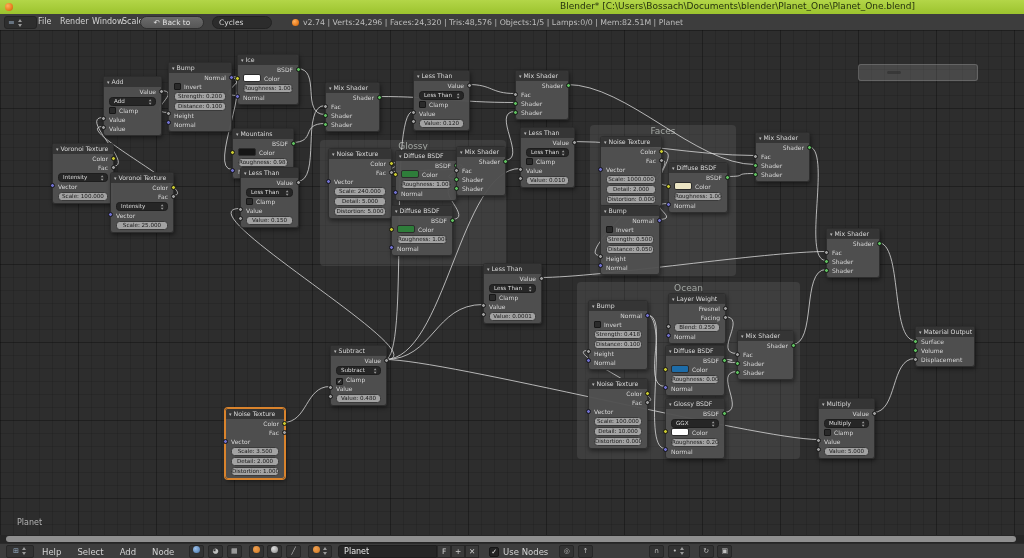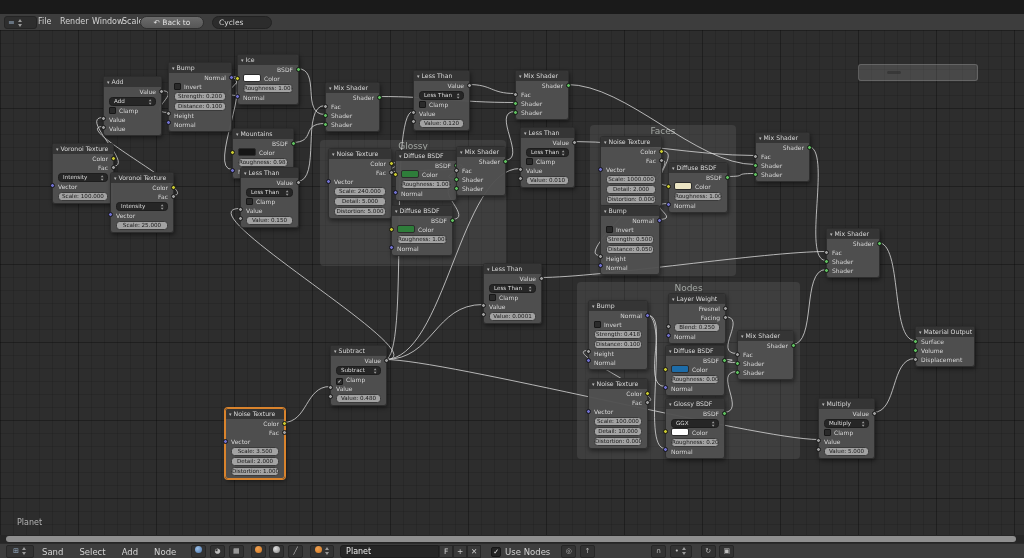--- a/index.html
+++ b/index.html
@@ -75,44 +75,49 @@
         line-height:8px;text-align:center;font-size:7px;color:#e8e8e8;margin-right:4px;}
   .dot-orange{display:inline-block;width:7px;height:7px;border-radius:50%;background:radial-gradient(circle at 35% 35%,#f0a050,#cf7a26);}
   .dot-gray{display:inline-block;width:7px;height:7px;border-radius:50%;background:radial-gradient(circle at 35% 35%,#ddd,#8a8a8a);}
   .dot-blue{display:inline-block;width:7px;height:7px;border-radius:50%;background:radial-gradient(circle at 35% 35%,#9cc0e8,#4a76ad);}
 </style>
 </head>
 <body>
 
 <div id="app">
 
+  <div id="titlebar">
+    <span class="blicon"></span>
+    <span class="title">Blender* [C:\Users\Bossach\Documents\blender\Planet_One\Planet_One.blend]</span>
+  </div>
 
   <div id="topbar">
     <span class="hbtn" id="editor-type-top">≡<span class="updn"></span></span>
     <span class="hbtn" style="left:38px">File</span>
     <span class="hbtn" style="left:60px">Render</span>
     <span class="hbtn" style="left:92px">Window</span>
     <span class="hbtn" style="left:122px">Scale</span>
     <span class="hbtn" id="backbtn"><span>↶</span> <span>Back to Previous</span></span>
     <span class="hbtn" id="enginesel"><span>Cycles Render</span><span class="updn"></span></span>
+    <span id="topstats"><span class="blicon2"></span><span>v2.74 | Verts:24,296 | Faces:24,320 | Tris:48,576 | Objects:1/5 | Lamps:0/0 | Mem:82.51M | Planet</span></span>
   </div>
 
   <div id="editor">
     <div id="ghost-pill">
         <i></i>
       </div>
     <div id="frames-layer">
         <div class="frame" style="left: 320px; top: 110px; width: 186px; height: 126px;">
           <span class="flabel">Glossy</span>
         </div>
         <div class="frame" style="left: 590px; top: 95px; width: 146px; height: 151px;">
           <span class="flabel">Faces</span>
         </div>
         <div class="frame" style="left: 577px; top: 252px; width: 223px; height: 177px;">
-          <span class="flabel">Nodes</span>
+          <span class="flabel">Ocean</span>
         </div>
       </div>
     <svg id="wires">
         <path d="M 112 136.5 C 137 136.5, 78 87.5, 103 87.5" fill="none" stroke="#d8d8d8" stroke-width="1" stroke-opacity="0.8"></path>
         <path d="M 172 165.5 C 206.5 165.5, 68.5 96.5, 103 96.5" fill="none" stroke="#d8d8d8" stroke-width="1" stroke-opacity="0.8"></path>
         <path d="M 160 60.5 C 185 60.5, 143 82.5, 168 82.5" fill="none" stroke="#d8d8d8" stroke-width="1" stroke-opacity="0.8"></path>
         <path d="M 230 46.5 C 255 46.5, 212 65.5, 237 65.5" fill="none" stroke="#d8d8d8" stroke-width="1" stroke-opacity="0.8"></path>
         <path d="M 230 46.5 C 255 46.5, 207 139.5, 232 139.5" fill="none" stroke="#d8d8d8" stroke-width="1" stroke-opacity="0.8"></path>
         <path d="M 297 38.5 C 322 38.5, 300 84.5, 325 84.5" fill="none" stroke="#d8d8d8" stroke-width="1" stroke-opacity="0.8"></path>
         <path d="M 292 112.5 C 317 112.5, 300 93.5, 325 93.5" fill="none" stroke="#d8d8d8" stroke-width="1" stroke-opacity="0.8"></path>
@@ -578,21 +583,21 @@
           </div>
         </div>
       </div>
     <span id="breadcrumb">Planet</span>
     <div id="hscroll-track"></div>
     <div id="hscroll"></div>
   </div>
 
   <div id="footer">
     <span class="ibtn" id="ed-type-btn">⊞<span class="updn"></span></span>
-    <span class="fmenu">Sand</span>
+    <span class="fmenu">Help</span>
     <span class="fmenu">Select</span>
     <span class="fmenu">Add</span>
     <span class="fmenu">Node</span>
     <span class="igrp">
       <span class="ibtn"><span class="dot-blue"></span></span>
       <span class="ibtn">◕</span>
       <span class="ibtn">▦</span>
     </span>
     <span class="igrp">
       <span class="ibtn"><span class="dot-orange"></span></span>

